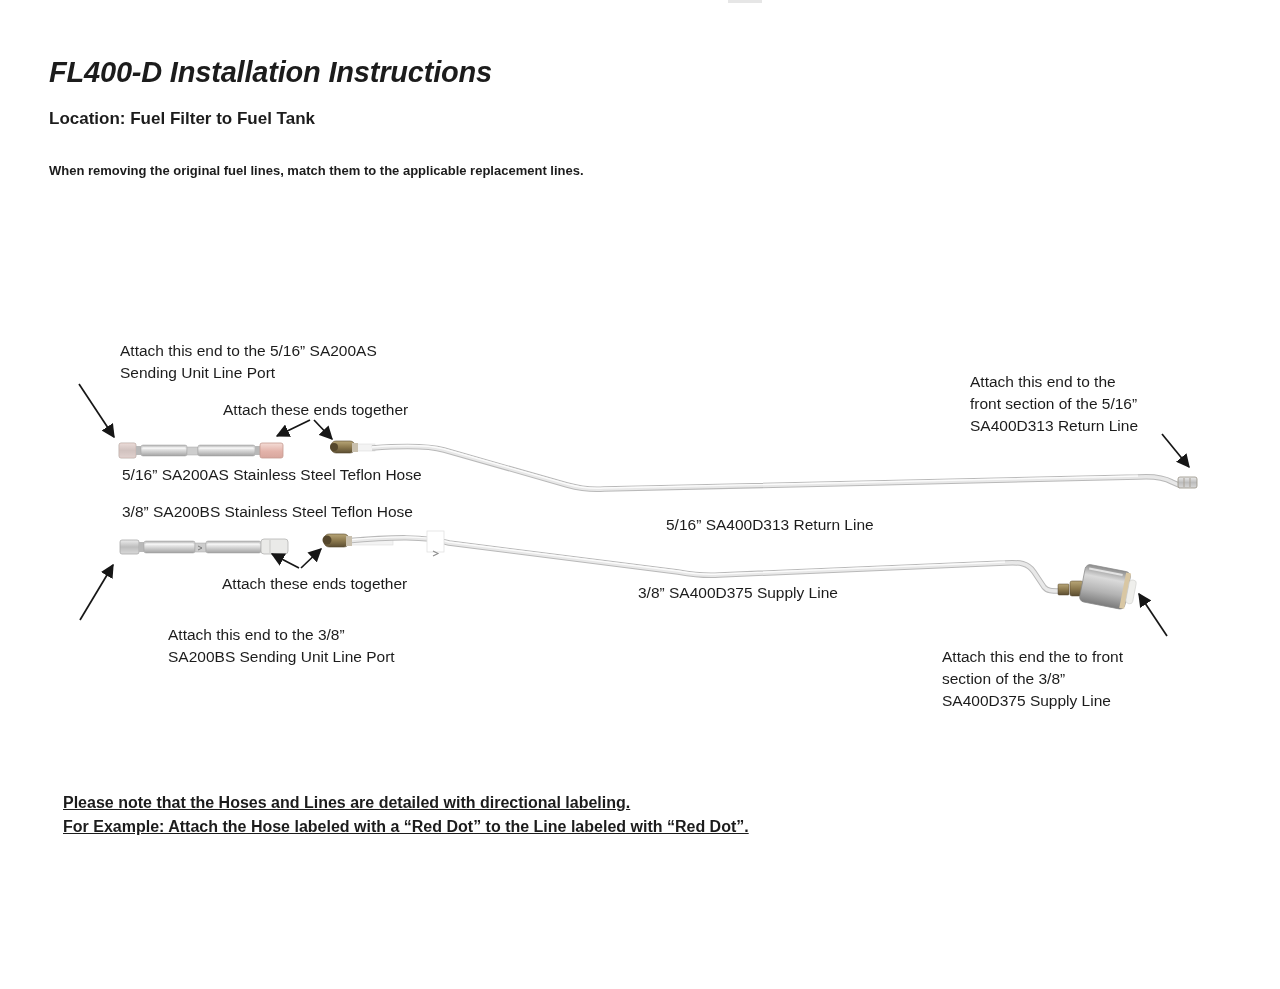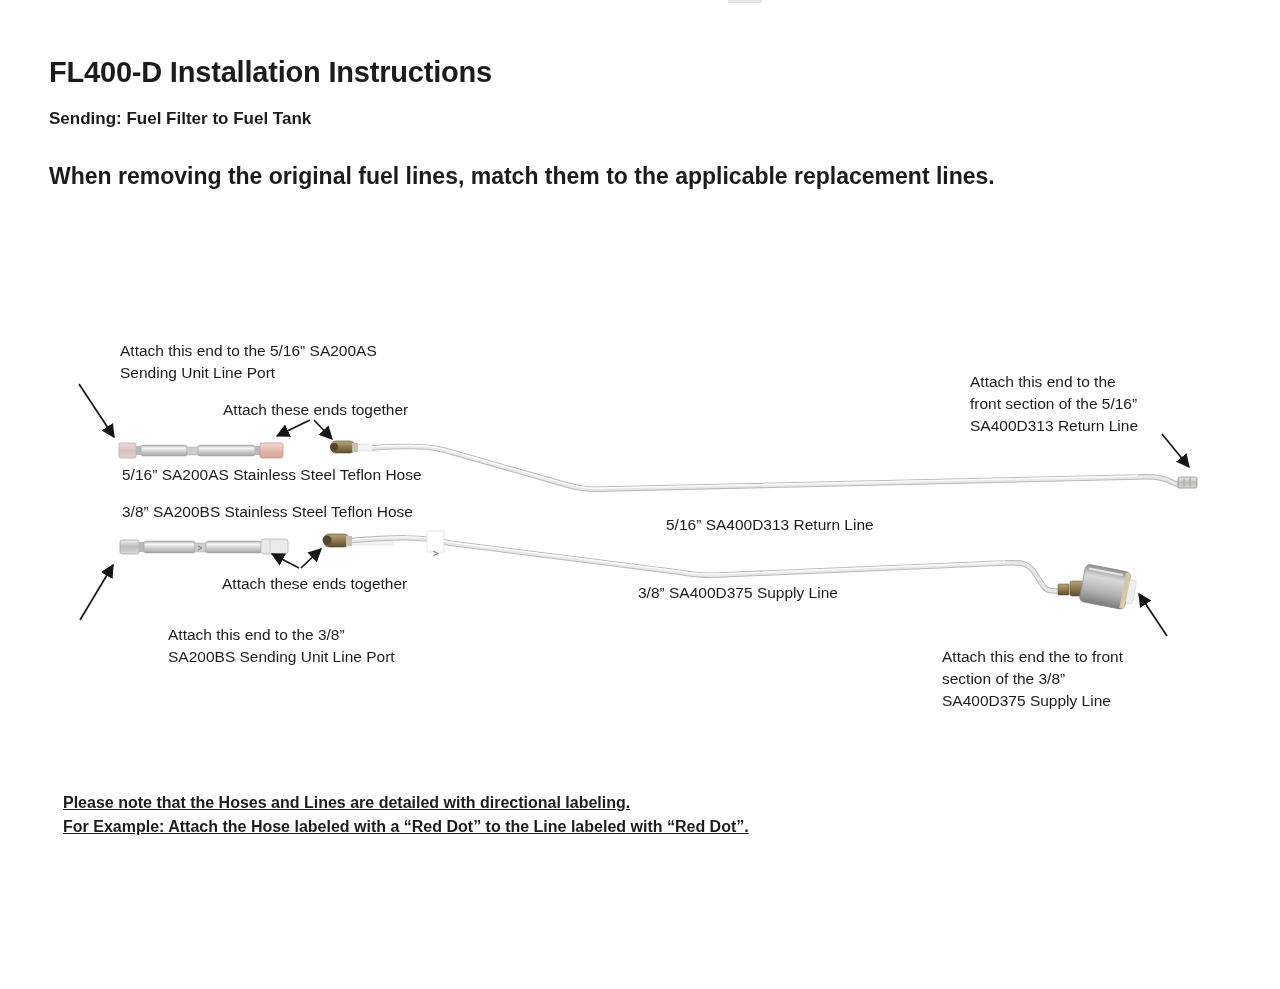--- a/index.html
+++ b/index.html
@@ -7,29 +7,29 @@
   body {
     width: 1280px; height: 989px;
     position: relative;
     overflow: hidden;
     font-family: "Liberation Sans", sans-serif;
     color: #1c1c1c;
   }
   .abs { position: absolute; }
   .title {
     left: 49px; top: 56px;
-    font-size: 29px; font-weight: 700; letter-spacing: -0.2px;
+    font-size: 29px; font-weight: 700; letter-spacing: -0.2px; font-style: italic;
   }
   .subtitle {
     left: 49px; top: 109px;
     font-size: 17px; font-weight: 700;
   }
   .instruction {
     left: 49px; top: 163px;
-    font-size: 23px; font-weight: 700;
+    font-size: 13px; font-weight: 700;
   }
   .diagram {
     left: 0; top: 0; width: 1280px; height: 902px;
   }
   svg.layer { position: absolute; left: 0; top: 0; }
   .lbl {
     position: absolute;
     font-size: 15.5px;
     line-height: 22px;
     white-space: pre-line;
@@ -40,21 +40,21 @@
     font-size: 16px; font-weight: 700;
     line-height: 23.5px;
     white-space: pre-line;
     text-decoration: underline;
   }
 </style>
 </head>
 <body>
 
 <div class="abs title">FL400-D Installation Instructions</div>
-<div class="abs subtitle">Sending: Fuel Filter to Fuel Tank</div>
+<div class="abs subtitle">Location: Fuel Filter to Fuel Tank</div>
 <div class="abs instruction">When removing the original fuel lines, match them to the applicable replacement lines.</div>
 
 <div class="abs diagram">
 
   <svg class="layer" width="1280" height="989" viewBox="0 0 1280 989">
     <defs>
       <marker id="ah" viewBox="0 0 10 10" refX="9" refY="5" markerWidth="8" markerHeight="8" orient="auto-start-reverse">
         <path d="M0,0 L10,5 L0,10 z" fill="#161616"></path>
       </marker>
       <linearGradient id="braid" x1="0" y1="0" x2="0" y2="1">

